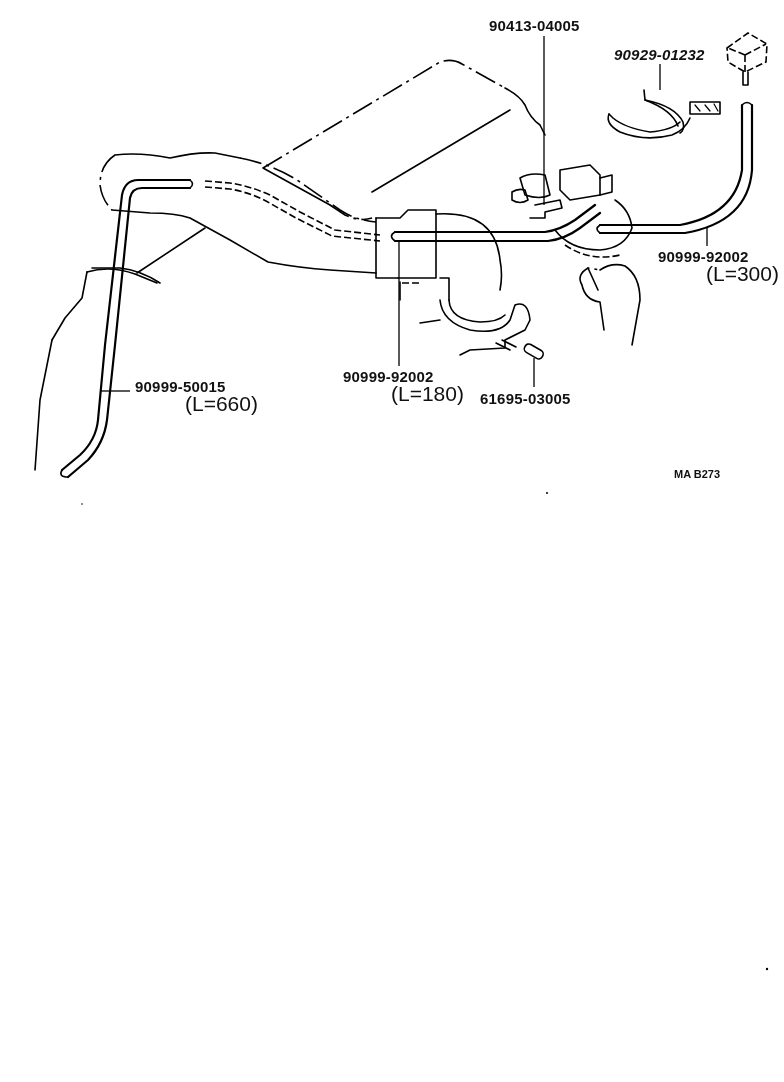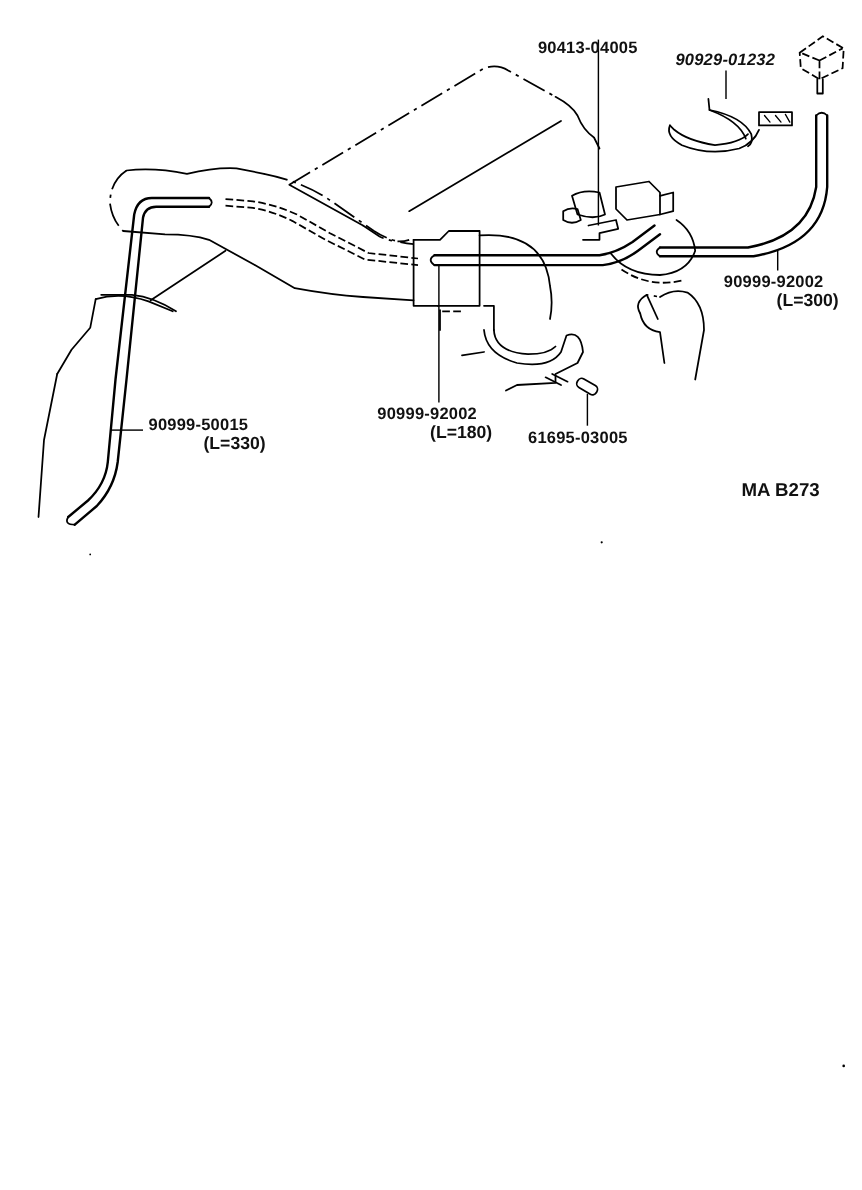--- a/index.html
+++ b/index.html
@@ -5,22 +5,22 @@
     html, body { margin: 0; padding: 0; background: #ffffff; }
     body { width: 784px; height: 1082px; position: relative; overflow: hidden; font-family: "Liberation Sans", sans-serif; }
     #diagram { position: absolute; left: 0; top: 0; width: 784px; height: 1082px; }
     .ln { fill: none; stroke: #000; stroke-width: 1.6; stroke-linecap: round; stroke-linejoin: round; }
     .thin { fill: none; stroke: #000; stroke-width: 1.2; stroke-linecap: round; }
     .dash { fill: none; stroke: #000; stroke-width: 1.6; stroke-dasharray: 7 3; }
     .dashdot { fill: none; stroke: #000; stroke-width: 1.6; stroke-dasharray: 22 5 3 5; }
     .thick { fill: none; stroke: #000; stroke-width: 2.2; stroke-linecap: round; stroke-linejoin: round; }
     .lead { fill: none; stroke: #000; stroke-width: 1.3; }
     .lbl { position: absolute; font-family: "Liberation Sans", sans-serif; font-weight: bold; font-size: 15px; color: #111; line-height: 17px; white-space: nowrap; letter-spacing: 0.2px; }
-    .sub { position: absolute; font-family: "Liberation Sans", sans-serif; font-weight: bold; font-size: 16px; color: #111; line-height: 17px; white-space: nowrap; }
-    .code { position: absolute; font-family: "Liberation Sans", sans-serif; font-weight: bold; font-size: 17px; color: #111; white-space: nowrap; }
+    .sub { position: absolute; font-family: "Liberation Sans", sans-serif; font-weight: normal; font-size: 21px; color: #111; line-height: 17px; white-space: nowrap; }
+    .code { position: absolute; font-family: "Liberation Sans", sans-serif; font-weight: bold; font-size: 11px; color: #111; white-space: nowrap; margin-top: 32px; }
   </style>
 </head>
 <body>
 
 <svg id="diagram" viewBox="0 0 784 1082" xmlns="http://www.w3.org/2000/svg">
 
   <g>
     <path class="dashdot" d="M263 168 L440 62 Q452 58 462 64 L505 88"></path>
     <path class="ln" d="M505 88 Q520 96 525 105 Q530 118 540 125 L545 135"></path>
     <path class="ln" d="M372 192 L510 110"></path>
@@ -125,28 +125,28 @@
     <path class="lead" d="M399 241 L399 366"></path>
     <path class="lead" d="M534 358 L534 387"></path>
     <path class="lead" d="M101 391 L130 391"></path>
   </g>
 
   <circle cx="547" cy="493" r="1" fill="#000"></circle>
   <circle cx="82" cy="504" r="0.8" fill="#000"></circle>
   <circle cx="767" cy="969" r="1.2" fill="#000"></circle>
 </svg>
 
-<div class="lbl" style="left:489px; top:35px;">90413-04005</div>
+<div class="lbl" style="left:489px; top:17px;">90413-04005</div>
 
 <div class="lbl" style="left:614px; top:46px;font-style:italic;">90929-01232</div>
 
 <div class="lbl" style="left:658px; top:248px;">90999-92002</div>
 <div class="sub" style="left:706px; top:265px;">(L=300)</div>
 
 <div class="lbl" style="left:343px; top:368px;">90999-92002</div>
 <div class="sub" style="left:391px; top:385px;">(L=180)</div>
 
 <div class="lbl" style="left:480px; top:390px;">61695-03005</div>
 
 <div class="lbl" style="left:135px; top:378px;">90999-50015</div>
-<div class="sub" style="left:185px; top:395px;">(L=330)</div>
+<div class="sub" style="left:185px; top:395px;">(L=660)</div>
 
 <div class="code" style="left:674px; top:436px;">MA B273</div>
 
 </body></html>

